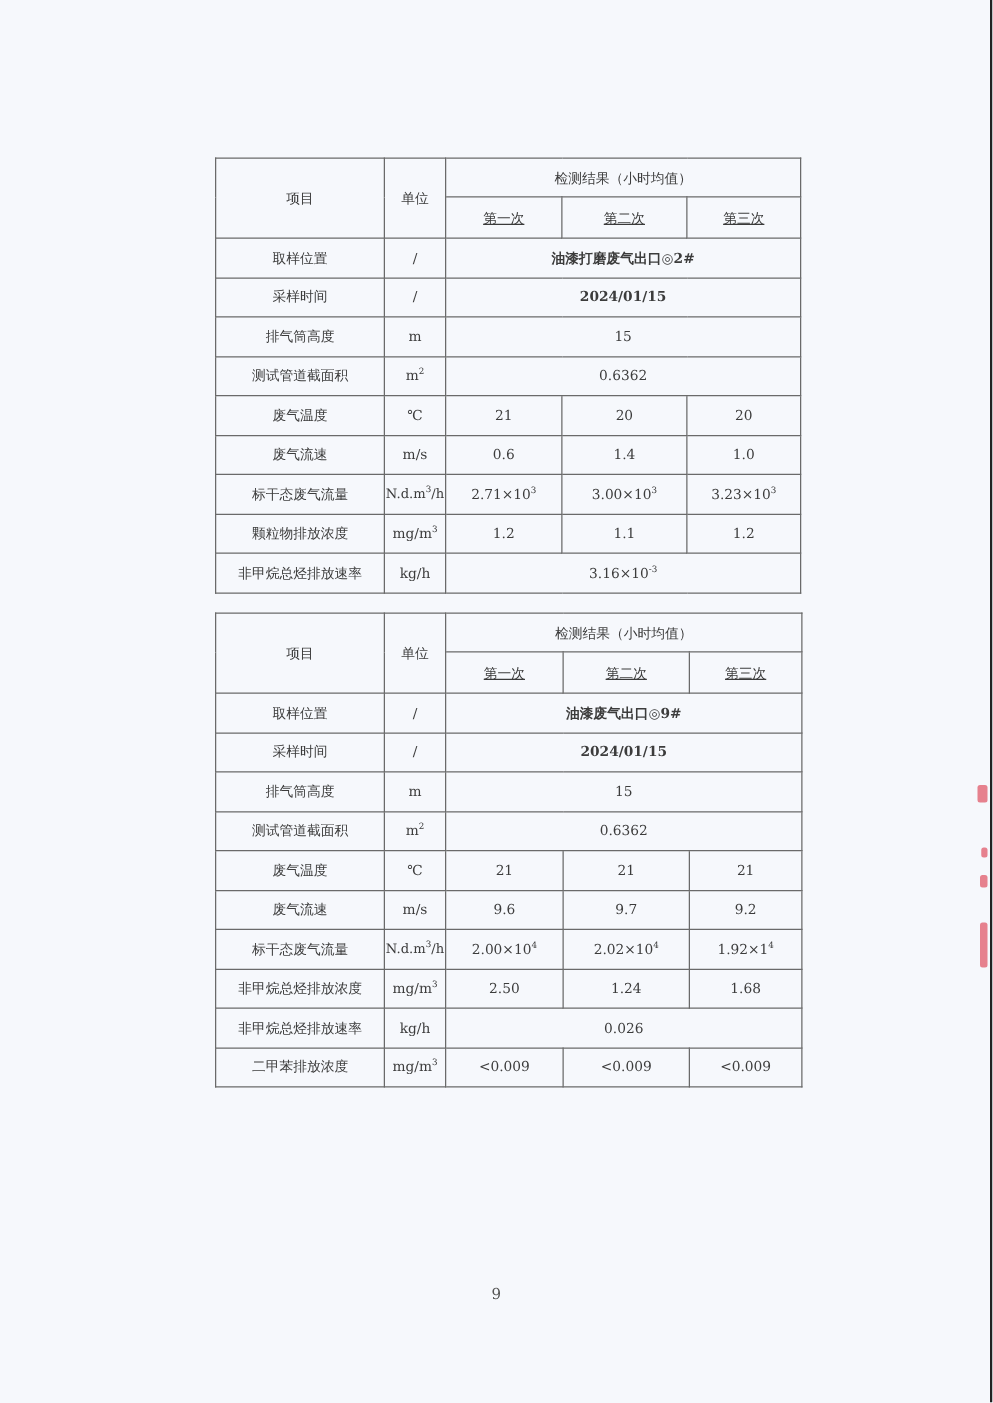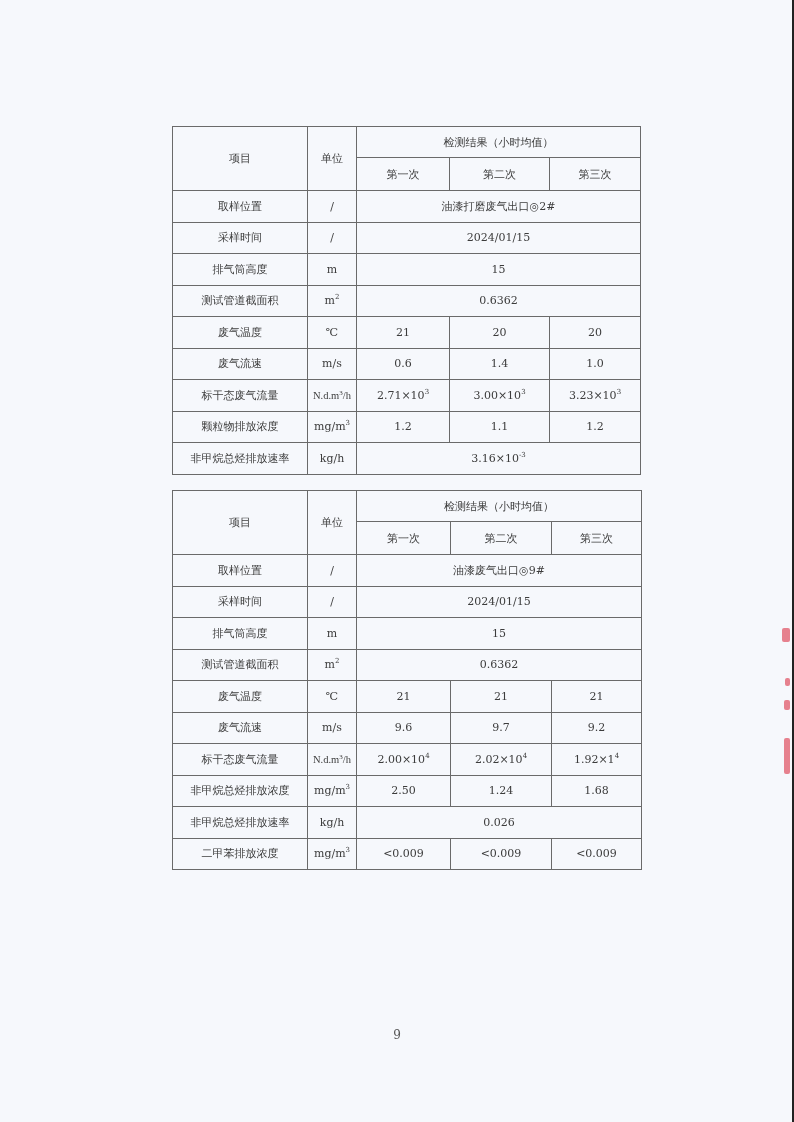--- a/index.html
+++ b/index.html
@@ -35,23 +35,23 @@
       border: 1px solid #6a6a6a;
       text-align: center;
       vertical-align: middle;
       padding: 0;
       color: #3c3c3c;
       white-space: nowrap;
       overflow: hidden;
     }
     table.report tr { height: 31.5px; }
     table.report tr.hdr1 { height: 31px; }
-    table.report tr.hdr2 { height: 33px; }
-    .bold { font-weight: normal; }
-    .small { font-size: 10.5px; font-family: Liberation Serif, serif; }
+    table.report tr.hdr2 { height: 33px; text-decoration: underline; }
+    .bold { font-weight: bold; }
+    .small { font-size: 10.5px; }
     sup { font-size: 7px; vertical-align: super; line-height: 0; }
     #t1 { top: 126px; }
     #t2 { top: 490px; }
     .page-number {
       position: absolute;
       left: 0;
       width: 794px;
       top: 1028px;
       text-align: center;
       font-size: 12px;

